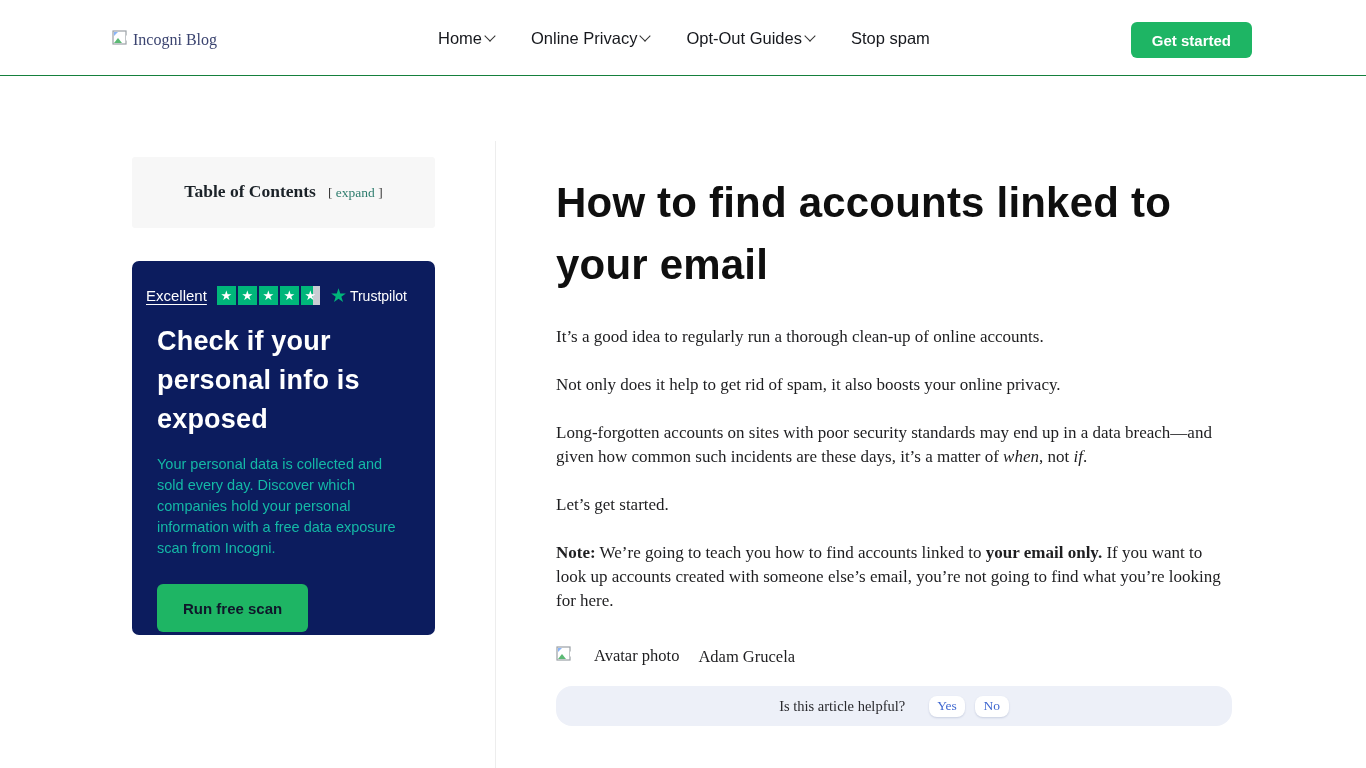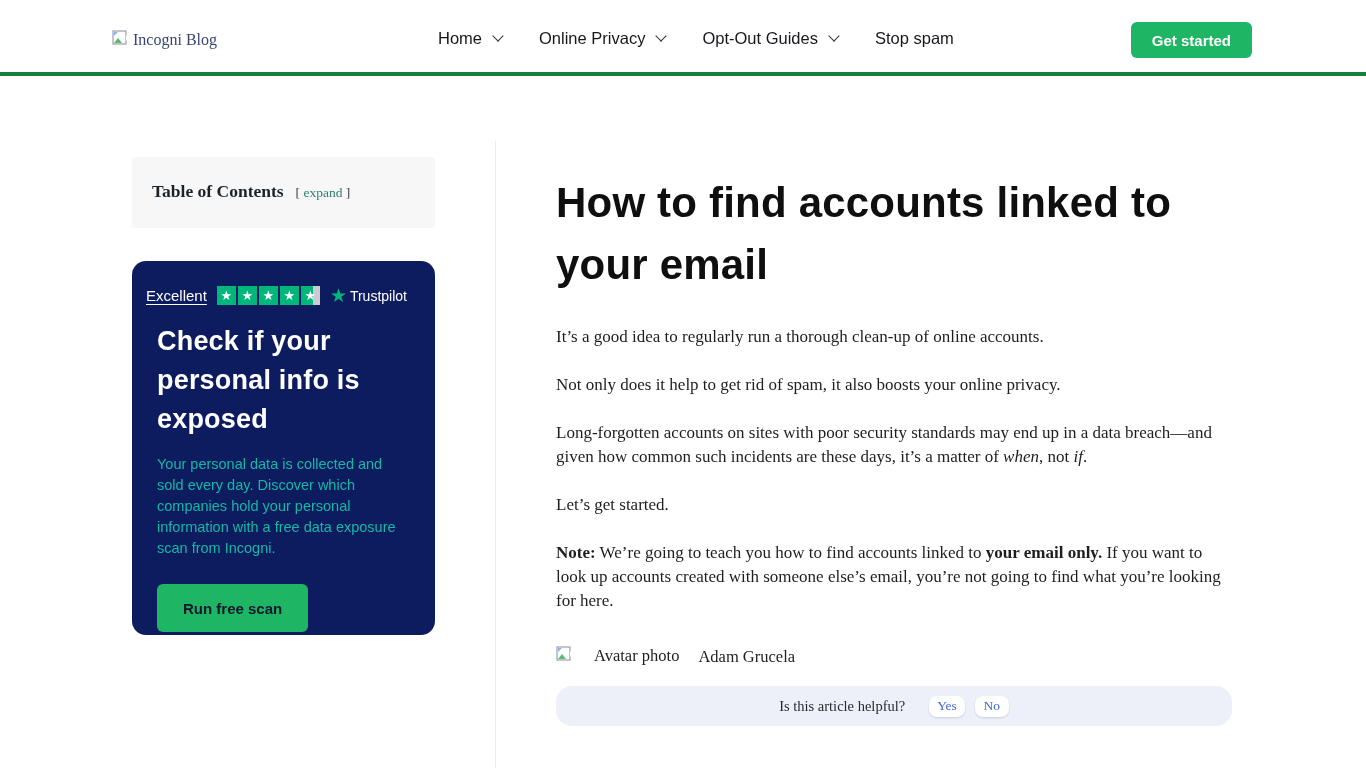--- a/index.html
+++ b/index.html
@@ -1,44 +1,44 @@
 <!DOCTYPE html>
 <html><head>
 <meta charset="utf-8">
 <style>
   * { margin:0; padding:0; box-sizing:border-box; }
   html,body { width:1366px; height:768px; overflow:hidden; background:#ffffff;
               font-family:"Liberation Sans", sans-serif; }
 
   
   .header { position:absolute; top:0; left:0; width:1366px; height:76px;
-            background:#fff; border-bottom:4px solid #15803d; z-index:5; }
+            background:#fff; border-bottom:1px solid #15803d; z-index:5; }
   .logo { position:absolute; left:112px; top:30px; display:flex; align-items:center; gap:3px;
           font-family:"Liberation Serif", serif; font-size:16px; color:#3b4470; cursor:pointer; }
   .nav { position:absolute; left:438px; top:0; height:76px; display:flex; align-items:center; gap:37px; }
-  .nav-item { display:flex; align-items:center; gap:12px; font-size:16.5px; color:#16181d; cursor:pointer; }
+  .nav-item { display:flex; align-items:center; gap:4px; font-size:16.5px; color:#16181d; cursor:pointer; }
   .chev { width:8px; height:8px; border-right:1.7px solid #333; border-bottom:1.7px solid #333;
           transform:rotate(45deg); margin-top:-4px; }
   .cta-btn { position:absolute; right:114px; top:22px; height:36px; padding:0 21px;
              background:#1eb564; color:#fff; font-weight:bold; font-size:15px;
              border:none; border-radius:6px; cursor:pointer; font-family:"Liberation Sans", sans-serif; }
 
   
   .vdivider { position:absolute; left:495px; top:141px; width:1px; height:627px; background:#ededed; }
 
   
   .toc { position:absolute; left:132px; top:157px; width:303px; height:71px;
          background:#f7f7f7; border-radius:3px; padding:24px 20px;
-         font-family:"Liberation Serif", serif; }
+         font-family:"Liberation Serif", serif;text-align:center; }
   .toc-title { font-weight:bold; font-size:17.5px; color:#1b2228; }
   .toc-expand-wrap { font-size:13.5px; color:#3b3b3b; margin-left:8px; }
   .toc-expand { color:#2e7d6e; cursor:pointer; }
 
   .promo { position:absolute; left:132px; top:261px; width:303px; height:374px;
-           background:#0c1c5e; border-radius:14px; padding:24px 25px; color:#fff; }
+           background:#0c1c5e; border-radius:7px; padding:24px 25px; color:#fff; }
   .tp-row { display:flex; align-items:center; gap:10px; margin-left:-11px; margin-top:1px; }
   .tp-excellent { font-size:15px; text-decoration:underline; text-underline-offset:3px; color:#fff; }
   .tp-stars { display:flex; gap:2px; }
   .tp-star { width:19px; height:19px; background:#00b67a; display:flex; align-items:center;
              justify-content:center; font-size:13px; color:#fff; }
   .tp-star.partial { background:linear-gradient(90deg,#00b67a 0 63%, #c9ccd3 63% 100%); }
   .tp-logo { display:flex; align-items:center; gap:3px; }
   .tp-logo-star { color:#00b67a; font-size:19px; line-height:1; }
   .tp-brand { color:#fff; font-size:14px; }
   .promo-heading { font-size:27px; font-weight:bold; line-height:1.45; margin-top:17px; letter-spacing:.2px; }

